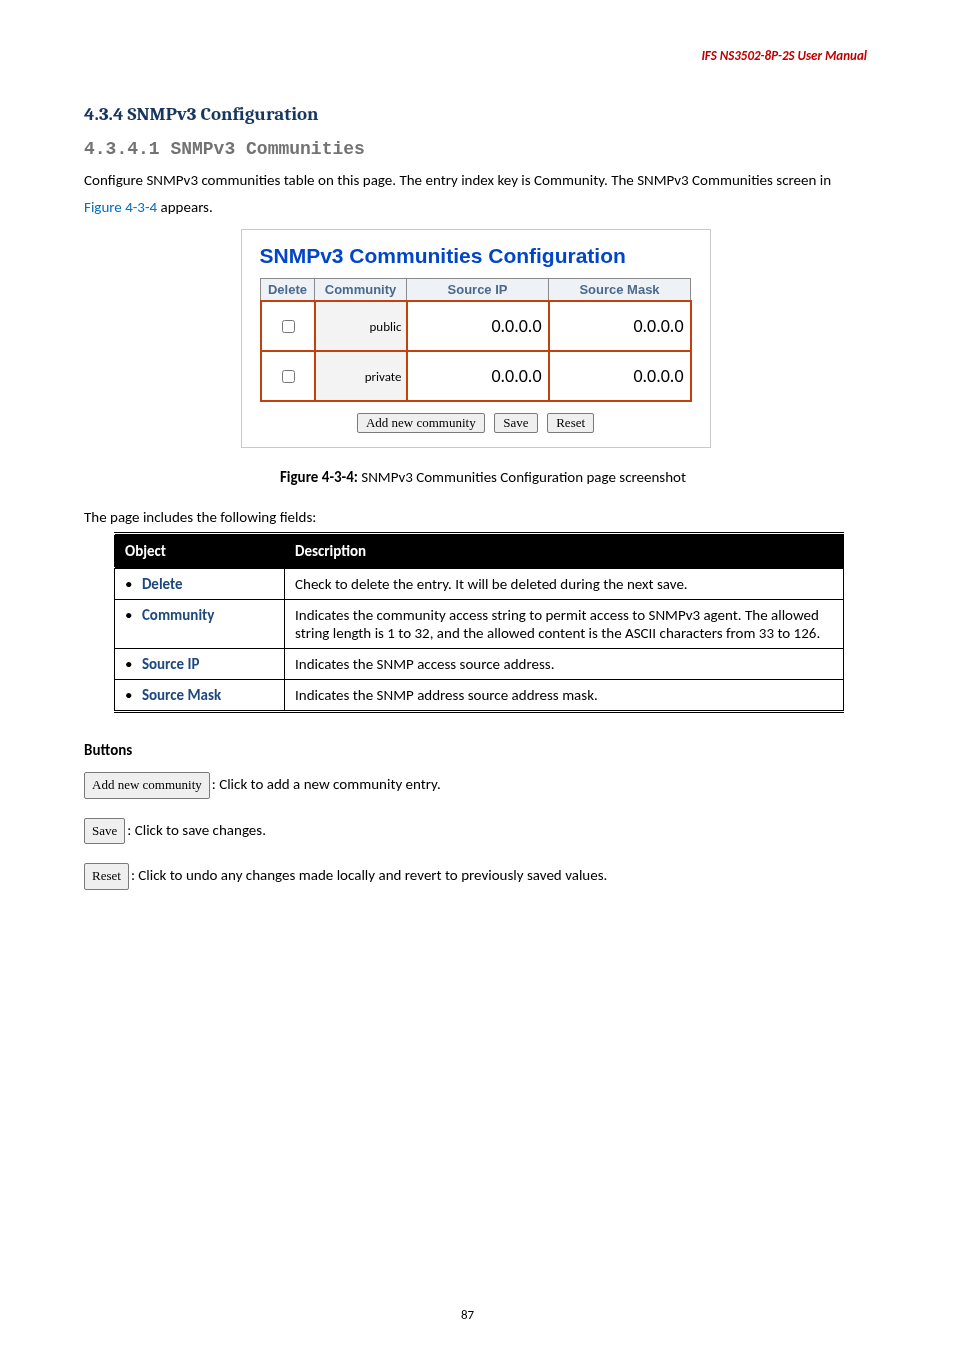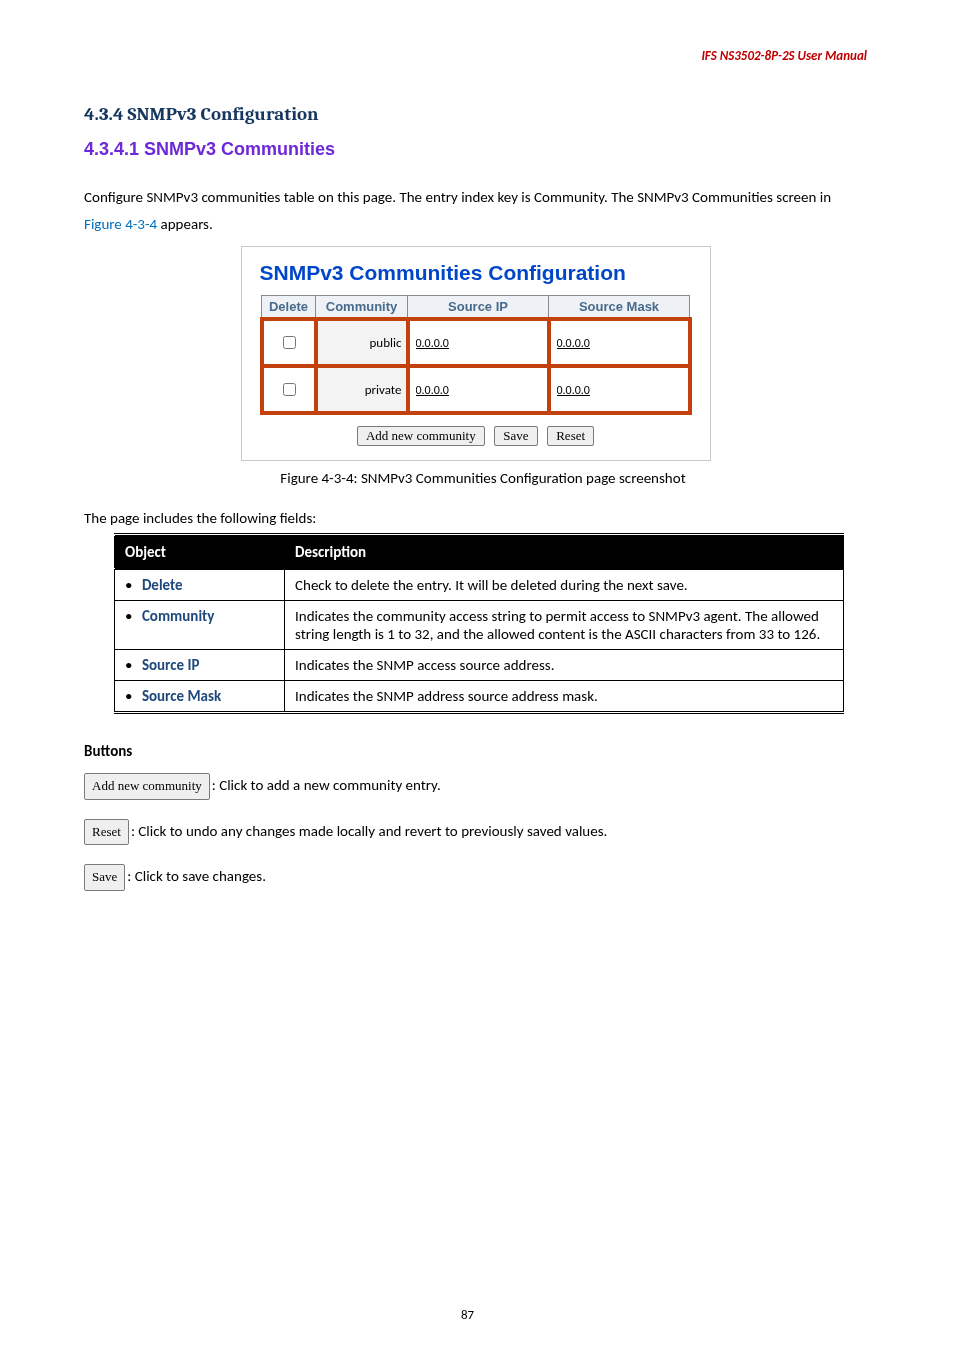--- a/index.html
+++ b/index.html
@@ -28,33 +28,33 @@
   .h3 {
     font-size: 19px;
     font-weight: bold;
     color: #17375e;
     font-family: Cambria, Georgia, serif;
     margin-bottom: 14px;
   }
   .h4 {
     font-size: 18px;
     font-weight: bold;
-    color: #6d28d9;
-    font-family: Liberation Sans, sans-serif;
-    margin-bottom: 24px;
+    color: #737373;
+    font-family: Liberation Mono, monospace;
+    margin-bottom: 8px;
   }
   .bodytext {
     font-size: 15px;
     line-height: 1.8;
     margin-bottom: 8px;
   }
   .link { color: #0070c0; }
   .config-card {
     width: 470px;
-    margin: 4px auto 8px auto;
+    margin: 4px auto 20px auto;
     border: 1px solid #c9c9c9;
     padding: 14px 18px 14px 18px;
     background: #fff;
   }
   .config-title {
     color: #0046c8;
     font-weight: bold;
     font-size: 21px;
     font-family: Arial, sans-serif;
     margin-bottom: 10px;
@@ -66,34 +66,34 @@
   }
   .snmp-table th {
     background: #eef2f7;
     border: 1px solid #8a8a8a;
     padding: 3px 6px;
     color: #4a6a8b;
     font-weight: bold;
     font-family: Tahoma, Verdana, sans-serif;
   }
   .snmp-table td {
-    border: 4px solid #c2410c;
+    border: 2px solid #c2410c;
     padding: 12px 4px;
     text-align: right;
     background: #fff;
   }
   .snmp-table td.chk { text-align: center; width: 54px; }
   .snmp-table td.comm { text-align: right; width: 92px; background:#f3f3f3; }
   .snmp-table input[type="text"] {
     border: none;
+    text-align: right;
     width: 100%;
-    font-size: 12px;
+    font-size: 18px;
     padding: 1px 2px;
     font-family: inherit;
-    text-decoration: underline;
   }
   .snmp-table input[type="checkbox"]{
     width:13px; height:13px;
   }
   .btn-row {
     text-align: center;
     margin-top: 10px;
   }
   .btn {
     font-family: "Times New Roman", serif;
@@ -104,21 +104,21 @@
     padding: 1px 8px;
     margin: 0 3px;
     display: inline-block;
     cursor: pointer;
   }
   .figcap {
     text-align: center;
     font-size: 15px;
     margin: 8px 0 22px 0;
   }
-  .figcap .bold { font-weight: normal; margin-left: 15px; }
+  .figcap .bold { font-weight: bold; margin-left: 15px; }
   .norm { font-size: 15px; margin-bottom: 6px; }
 
   .fields-table {
     border-collapse: collapse;
     width: 730px;
     margin-left: 30px;
     font-size: 15px;
   }
   .fields-table th, .fields-table td {
     border: 1px solid #000;
@@ -234,21 +234,21 @@
     </tbody>
   </table>
 
   <div class="buttons-h">Buttons</div>
 
   <div class="btn-line">
     <span class="inline-btn">Add new community</span><span>: Click to add a new community entry.</span>
   </div>
 
   <div class="btn-line">
+    <span class="inline-btn">Save</span><span>: Click to save changes.</span>
+  </div>
+
+  <div class="btn-line">
     <span class="inline-btn">Reset</span><span>: Click to undo any changes made locally and revert to previously saved values.</span>
-  </div>
-
-  <div class="btn-line">
-    <span class="inline-btn">Save</span><span>: Click to save changes.</span>
   </div>
 
   <div class="pagenum">87</div>
 </div>
 
 </body></html>

